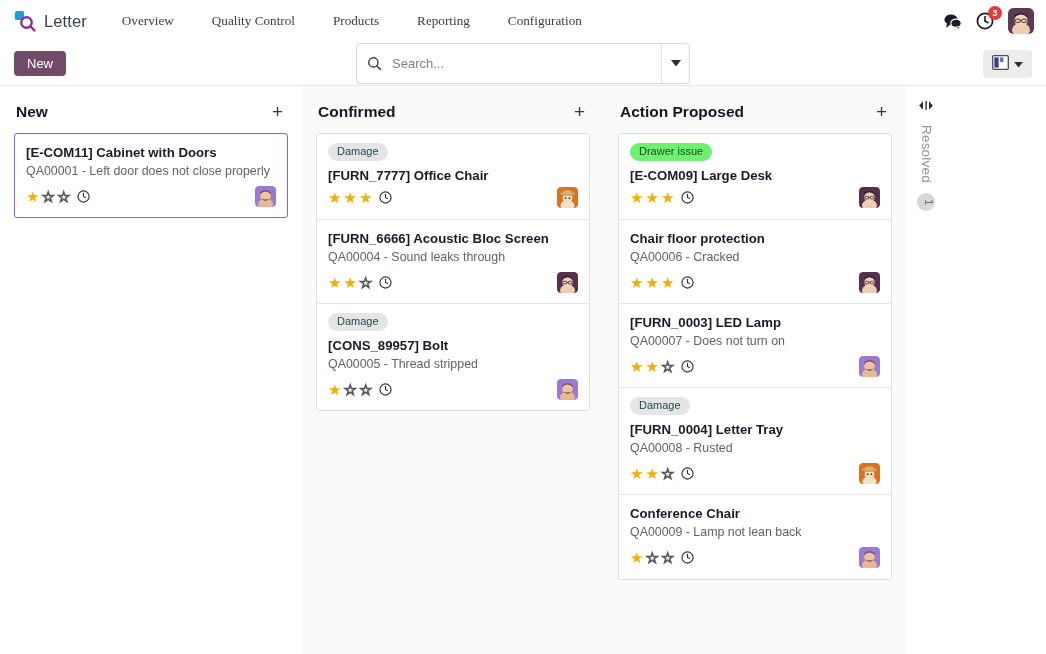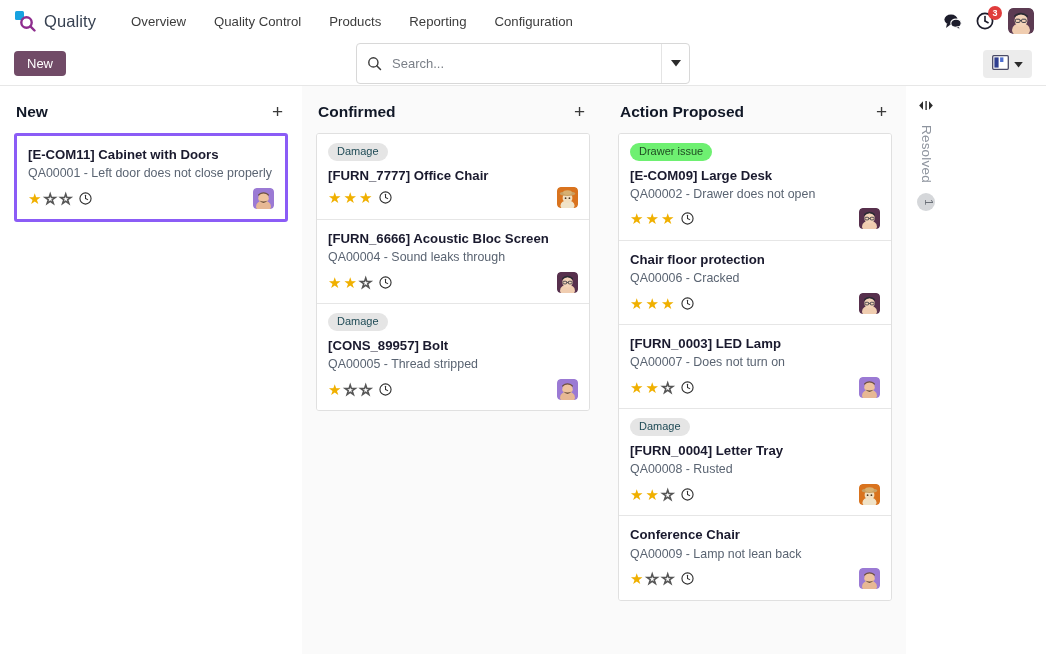--- a/index.html
+++ b/index.html
@@ -29,21 +29,21 @@
     gap: 8px;
     margin-right: 22px;
   }
   .brand-icon { width: 22px; height: 22px; position: relative; display: block; }
   .brand-name {
     font-size: 16.5px;
     color: #374151;
     font-weight: 400;
     letter-spacing: .1px;
   }
-  .nav-menu { display: flex; align-items: center; gap: 2px; }
+  .nav-menu { display: flex; align-items: center; gap: 12px; font-family: Liberation Serif, serif; }
   .nav-item {
     padding: 4px 13px;
     font-size: 13.2px;
     color: #3c3c3c;
     cursor: pointer;
     white-space: nowrap;
     border-radius: 3px;
   }
   .nav-right {
     position: absolute;
@@ -202,21 +202,21 @@
   }
   .kcard {
     background: #ffffff;
     padding: 9px 11px 9px 11px;
     cursor: pointer;
     position: relative;
     border-bottom: 1px solid #e6e6e6;
   }
   .kcard:last-child { border-bottom: none; }
   .kcard.standalone {
-    border: 3px solid #8b5cf6;
+    border: 1px solid #8b5cf6;
     border-radius: 3px;
     margin-bottom: 0;
   }
 
   .tag {
     display: inline-block;
     border-radius: 10px;
     font-size: 11px;
     padding: 2px 9px 3px 9px;
     margin-bottom: 5px;
@@ -294,21 +294,21 @@
 
 <div class="navbar">
   <div class="brand">
     <span class="brand-icon">
       <svg width="22" height="22" viewBox="0 0 22 22">
         <rect x="1" y="1" width="9" height="9" rx="1.5" fill="#17a2e0"></rect>
         <circle cx="12.5" cy="12.5" r="5.2" fill="none" stroke="#8e2d8e" stroke-width="2.4"></circle>
         <line x1="16.4" y1="16.4" x2="20.5" y2="20.5" stroke="#8e2d8e" stroke-width="2.4" stroke-linecap="round"></line>
       </svg>
     </span>
-    <span class="brand-name">Quality</span>
+    <span class="brand-name">Letter</span>
   </div>
   <div class="nav-menu">
     <div class="nav-item">Overview</div>
     <div class="nav-item">Quality Control</div>
     <div class="nav-item">Products</div>
     <div class="nav-item">Reporting</div>
     <div class="nav-item">Configuration</div>
   </div>
 
   <div class="nav-right">
@@ -525,21 +525,20 @@
     <div class="col-head">
       <span class="col-title">Action Proposed</span>
       <span class="col-plus">+</span>
     </div>
 
     <div class="card-stack">
 
       <div class="kcard">
         <span class="tag green">Drawer issue</span>
         <div class="card-title">[E-COM09] Large Desk</div>
-        <div class="card-sub">QA00002 - Drawer does not open</div>
         <div class="card-foot">
           <div class="foot-left">
             <span class="stars">
               <span class="star on">★</span>
               <span class="star on">★</span>
               <span class="star on">★</span>
             </span>
             <span class="clock-ico">
               <svg width="13" height="13" viewBox="0 0 14 14">
                 <circle cx="7" cy="7" r="6" fill="none" stroke="#2f2f2f" stroke-width="1.2"></circle>

